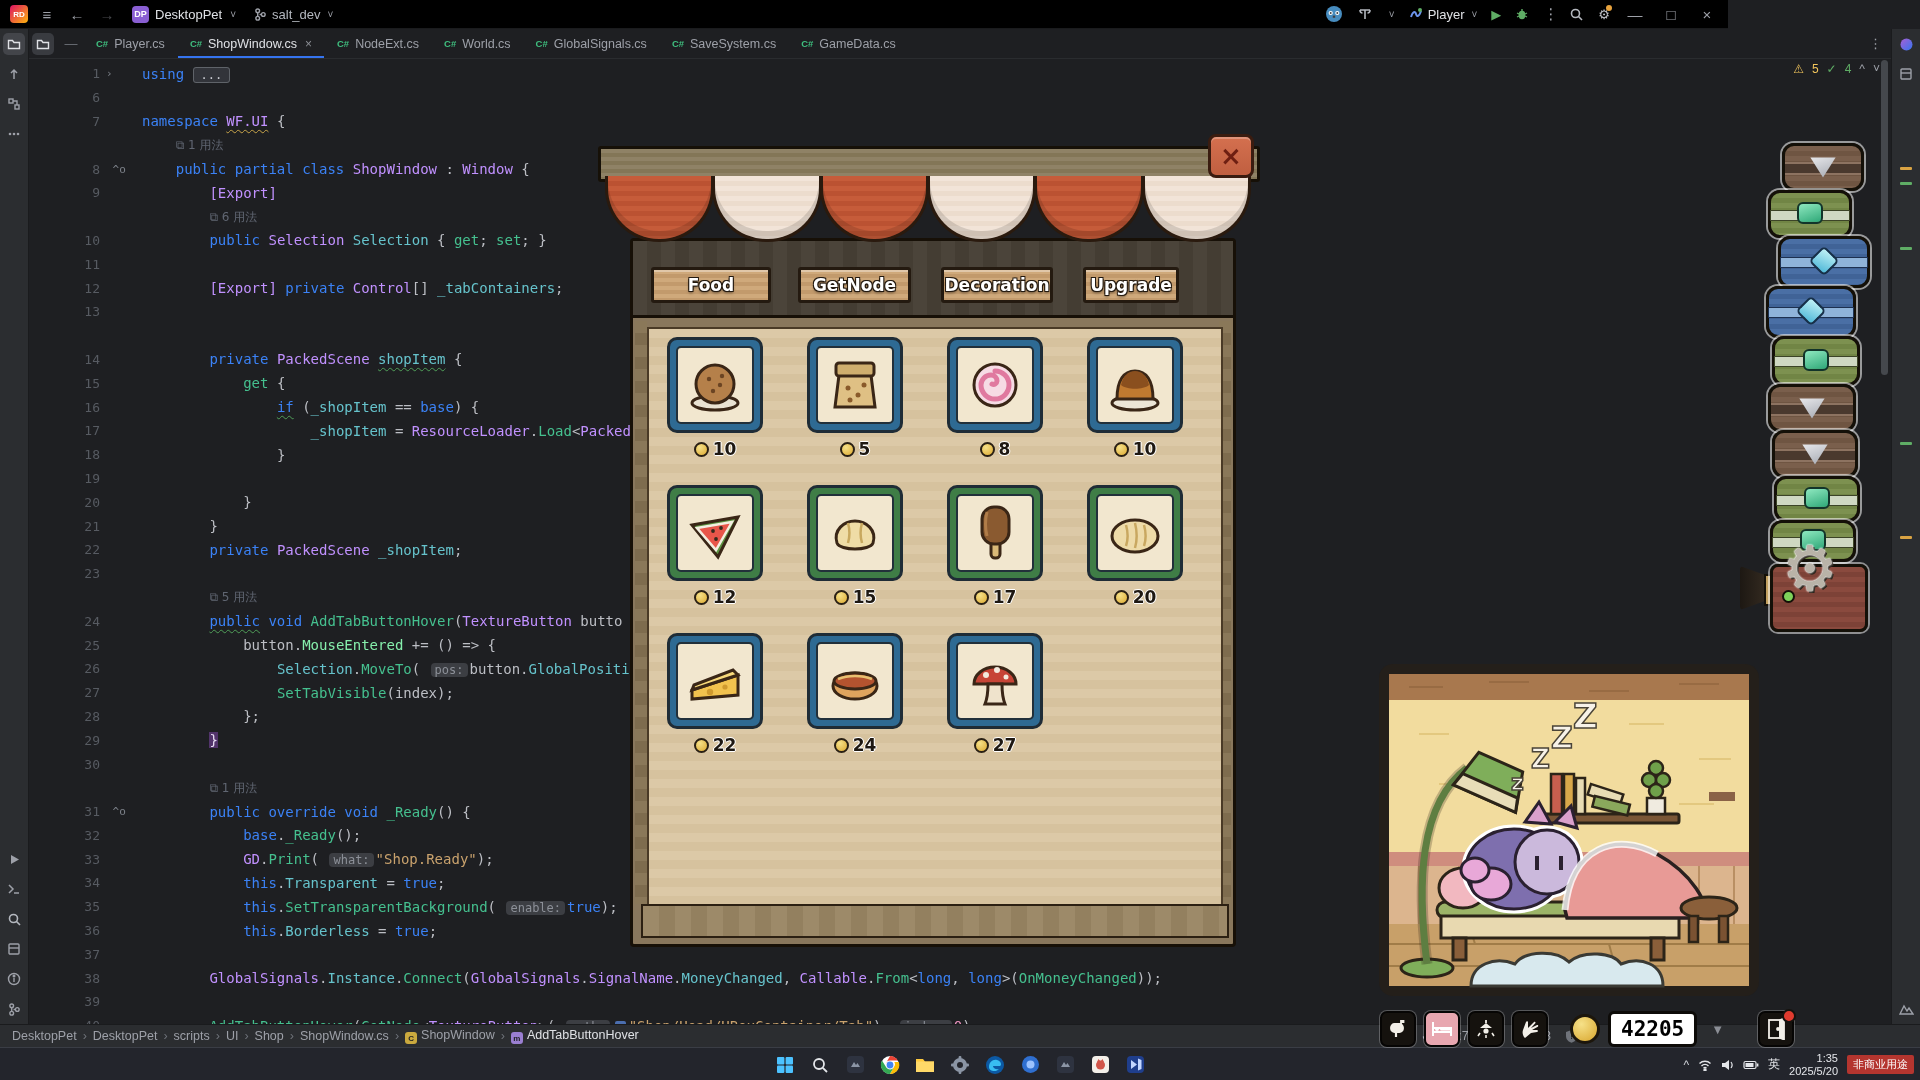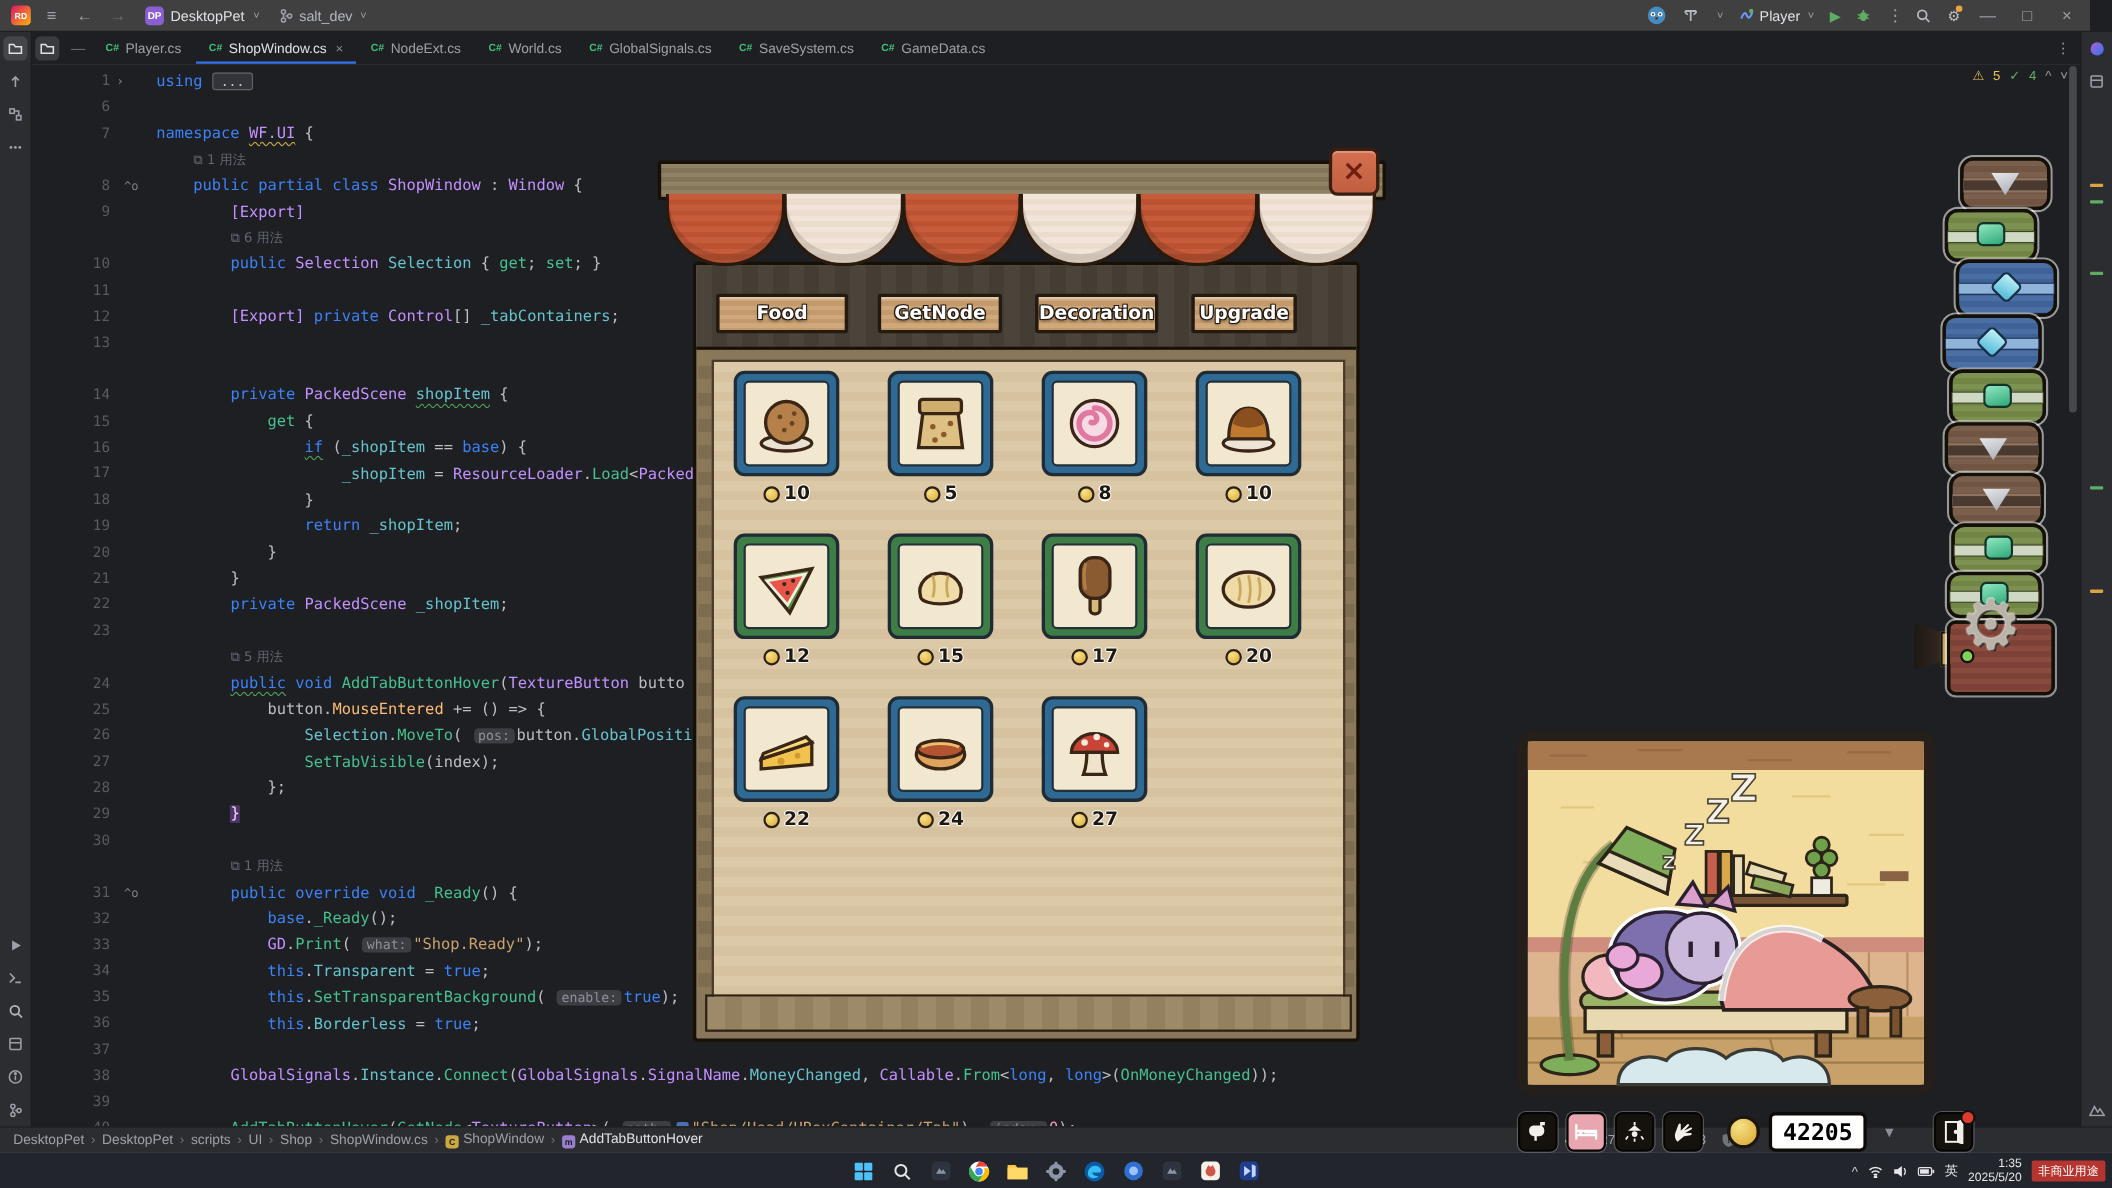--- a/index.html
+++ b/index.html
@@ -1,19 +1,19 @@
 <!DOCTYPE html>
 <html><head>
 <meta charset="utf-8">
 <style>
   html,body{margin:0;padding:0;background:#101113;}
   .screen{position:relative;width:1920px;height:1080px;background:#1e1f22;overflow:hidden;
           font-family:"Liberation Sans",sans-serif;color:#bcbec4;font-size:13px;}
   
-  .titlebar{position:absolute;left:0;top:0;width:1900px;height:29px;background:#404040;
+  .titlebar{position:absolute;left:0;top:0;width:1728px;height:29px;background:#000000;
             border-bottom:1px solid #1a1b1d;display:flex;align-items:center;gap:8px;padding:0 10px;box-sizing:border-box;z-index:30;}
   .rd-logo{width:18px;height:18px;border-radius:4px;background:linear-gradient(135deg,#dd1265,#fdb60d);
            color:#fff;font-size:8px;font-weight:bold;display:flex;align-items:center;justify-content:center;}
   .tb-ic{color:#9da0a8;font-size:15px;width:22px;text-align:center;cursor:default;}
   .dim{opacity:.45;}
   .proj-badge{width:17px;height:17px;border-radius:4px;background:#8a5fd3;color:#fff;font-size:9px;font-weight:bold;
               display:flex;align-items:center;justify-content:center;}
   .tb-text{color:#dfe1e5;font-size:13px;}
   .chev{color:#9da0a8;font-size:10px;margin-left:2px;}
   .tb-spacer{flex:1;}
@@ -41,21 +41,21 @@
   .act-spacer{flex:1;}
   
   .editor{position:absolute;left:28px;top:58px;right:28px;bottom:56px;background:#1e1f22;overflow:hidden;
           font-family:"DejaVu Sans Mono",monospace;font-size:14px;z-index:1;}
   .rows{position:absolute;left:0;top:4px;right:0;}
   .row{height:23.8px;display:flex;align-items:center;white-space:pre;}
   .ln{width:72px;text-align:right;color:#575b62;font-size:13px;flex:none;}
   .gutco{width:42px;flex:none;color:#7d828a;font-size:11px;display:flex;align-items:center;padding-left:6px;box-sizing:border-box;gap:2px;}
   .codeseg{flex:1;}
   .k{color:#3b82f6;} .t{color:#c191ff;} .f{color:#66c3cc;} .m{color:#45c08f;}
-  .e{color:#fdba74;} .s{color:#c9a26d;} .p{color:#bcbec4;} .n{color:#ed94c0;}
+  .e{color:#86efac;} .s{color:#c9a26d;} .p{color:#bcbec4;} .n{color:#ed94c0;}
   .i{background:#3c3e43;color:#8c9098;border-radius:4px;padding:0 4px;font-size:12px;margin:0 2px;}
   .fold{background:#32343a;border:1px solid #5f6369;color:#c8cad0;border-radius:3px;padding:0 7px;font-size:12px;}
   .hl{background:#52346b;color:#e6dcf2;}
   .uy{text-decoration:underline wavy #c8a54a 1px;text-underline-offset:3px;}
   .ug{text-decoration:underline wavy #4f9e58 1px;text-underline-offset:3px;}
   .usage{color:#606672;font-size:12px;font-family:"DejaVu Sans",sans-serif;}
   .ico{display:inline-block;width:11px;height:11px;border-radius:2px;background:#4b6eaf;margin:0 3px;vertical-align:-1px;}
   
   .inspections{position:absolute;right:40px;top:62px;display:flex;gap:8px;align-items:center;font-size:12px;z-index:6;color:#9da0a8;}
   .warn{color:#f2c55c;} .pass{color:#5fad65;}
@@ -382,21 +382,21 @@
         <div class="row"><span class="ln">10</span><span class="gutco"></span><span class="codeseg" style="padding-left: 67.44px;"><span class="k">public </span><span class="t">Selection</span><span class="p"> </span><span class="f">Selection</span><span class="p"> { </span><span class="m">get</span><span class="p">; </span><span class="m">set</span><span class="p">; }</span></span></div>
         <div class="row"><span class="ln">11</span><span class="gutco"></span><span class="codeseg" style="padding-left: 0px;"></span></div>
         <div class="row"><span class="ln">12</span><span class="gutco"></span><span class="codeseg" style="padding-left: 67.44px;"><span class="t">[Export]</span><span class="p"> </span><span class="k">private </span><span class="t">Control</span><span class="p">[] </span><span class="f">_tabContainers</span><span class="p">;</span></span></div>
         <div class="row"><span class="ln">13</span><span class="gutco"></span><span class="codeseg" style="padding-left: 0px;"></span></div>
         <div class="row"><span class="ln"></span><span class="gutco"></span><span class="codeseg" style="padding-left: 67.44px; text-align: center;"><span class="usage">⧉ 2 用法</span></span></div>
         <div class="row"><span class="ln">14</span><span class="gutco"></span><span class="codeseg" style="padding-left: 67.44px;"><span class="k">private </span><span class="t">PackedScene</span><span class="p"> </span><span class="f ug">shopItem</span><span class="p"> {</span></span></div>
         <div class="row"><span class="ln">15</span><span class="gutco"></span><span class="codeseg" style="padding-left: 101.16px;"><span class="m">get</span><span class="p"> {</span></span></div>
         <div class="row"><span class="ln">16</span><span class="gutco"></span><span class="codeseg" style="padding-left: 134.88px;"><span class="k ug">if</span><span class="p"> (</span><span class="f">_shopItem</span><span class="p"> == </span><span class="k">base</span><span class="p">) {</span></span></div>
         <div class="row"><span class="ln">17</span><span class="gutco"></span><span class="codeseg" style="padding-left: 168.6px;"><span class="f">_shopItem</span><span class="p"> = </span><span class="t">ResourceLoader</span><span class="p">.</span><span class="m">Load</span><span class="p">&lt;</span><span class="t">PackedScene</span><span class="p">&gt;(</span></span></div>
         <div class="row"><span class="ln">18</span><span class="gutco"></span><span class="codeseg" style="padding-left: 134.88px;"><span class="p">}</span></span></div>
-        <div class="row"><span class="ln">19</span><span class="gutco"></span><span class="codeseg" style="padding-left: 134.88px;"><span class="k">return</span><span class="p"> </span><span class="f">_shopItem</span><span class="p">;</span></span></div>
+        <div class="row"><span class="ln">19</span><span class="gutco"></span></div>
         <div class="row"><span class="ln">20</span><span class="gutco"></span><span class="codeseg" style="padding-left: 101.16px;"><span class="p">}</span></span></div>
         <div class="row"><span class="ln">21</span><span class="gutco"></span><span class="codeseg" style="padding-left: 67.44px;"><span class="p">}</span></span></div>
         <div class="row"><span class="ln">22</span><span class="gutco"></span><span class="codeseg" style="padding-left: 67.44px;"><span class="k">private </span><span class="t">PackedScene</span><span class="p"> </span><span class="f">_shopItem</span><span class="p">;</span></span></div>
         <div class="row"><span class="ln">23</span><span class="gutco"></span><span class="codeseg" style="padding-left: 0px;"></span></div>
         <div class="row"><span class="ln"></span><span class="gutco"></span><span class="codeseg" style="padding-left: 67.44px;"><span class="usage">⧉ 5 用法</span></span></div>
         <div class="row"><span class="ln">24</span><span class="gutco"></span><span class="codeseg" style="padding-left: 67.44px;"><span class="k ug">public</span><span class="k"> void </span><span class="m">AddTabButtonHover</span><span class="p">(</span><span class="t">TextureButton</span><span class="p"> butto</span></span></div>
         <div class="row"><span class="ln">25</span><span class="gutco"></span><span class="codeseg" style="padding-left: 101.16px;"><span class="p">button.</span><span class="e">MouseEntered</span><span class="p"> += () =&gt; {</span></span></div>
         <div class="row"><span class="ln">26</span><span class="gutco"></span><span class="codeseg" style="padding-left: 134.88px;"><span class="f">Selection</span><span class="p">.</span><span class="m">MoveTo</span><span class="p">( </span><span class="i">pos:</span><span class="p">button.</span><span class="f">GlobalPositi</span></span></div>
         <div class="row"><span class="ln">27</span><span class="gutco"></span><span class="codeseg" style="padding-left: 134.88px;"><span class="m">SetTabVisible</span><span class="p">(index);</span></span></div>
         <div class="row"><span class="ln">28</span><span class="gutco"></span><span class="codeseg" style="padding-left: 101.16px;"><span class="p">};</span></span></div>

